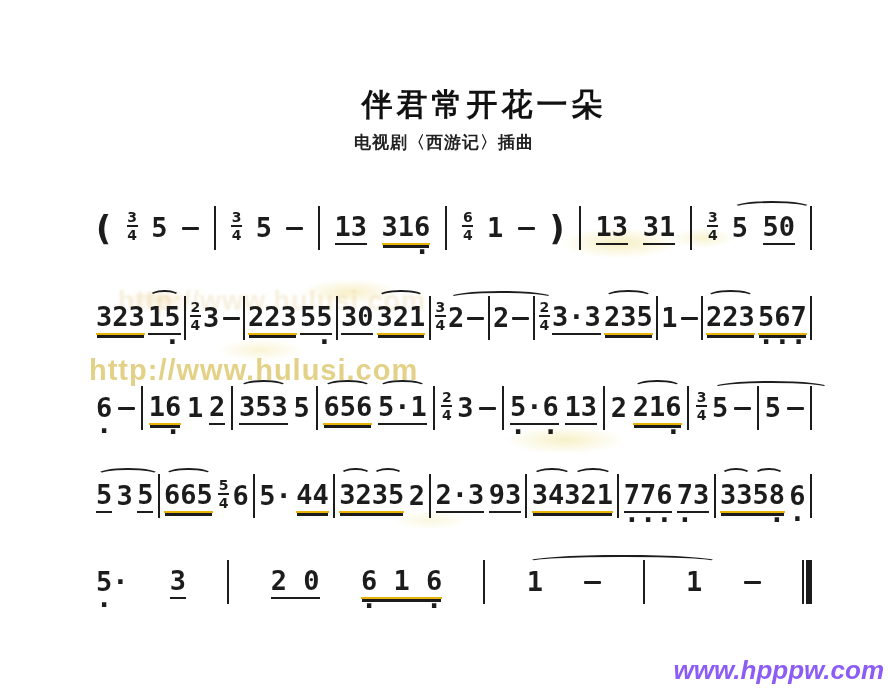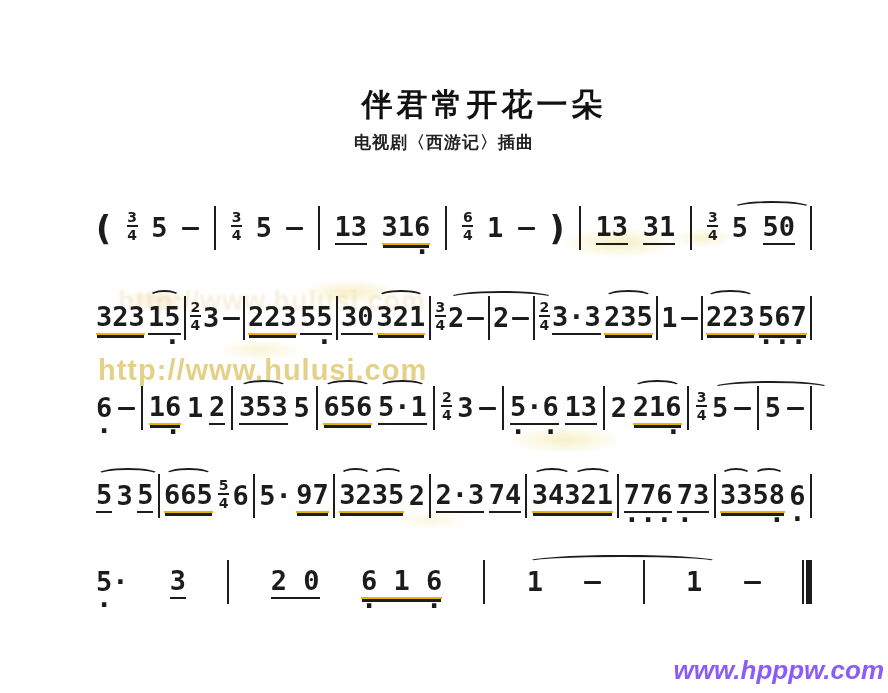--- a/index.html
+++ b/index.html
@@ -23,21 +23,21 @@
   }
   .title{
     position:absolute;top:84px;left:0;width:888px;text-align:center;
     font-size:31px;font-weight:bold;letter-spacing:4px;color:#111;
   }
   .subtitle{
     position:absolute;top:131px;left:0;width:888px;text-align:center;
     font-size:17px;font-weight:600;letter-spacing:1px;color:#222;
   }
   .wm-center{
-    position:absolute;left:98px;top:354px;
+    position:absolute;left:89px;top:354px;
     font:bold 29px "Liberation Sans", sans-serif;letter-spacing:1px;
     color:#dcc66a;opacity:.8;filter:blur(.4px);pointer-events:none;white-space:nowrap;
   }
   .wm-center2{
     position:absolute;left:118px;top:286px;
     font:bold 27px "Liberation Sans", sans-serif;letter-spacing:1px;
     color:#e2c98a;opacity:.28;filter:blur(1px);pointer-events:none;white-space:nowrap;
   }
   .wm-bottom{
     position:absolute;right:4px;top:655px;
@@ -234,27 +234,27 @@
       <span class="bar"></span>
       <span class="note"><span class="txt u2">665</span><span class="tie"></span></span>
       <span class="meter">
         <span>5</span>
         <span class="rule"></span>
         <span>4</span>
       </span>
       <span class="note"><span class="txt">6</span></span>
       <span class="bar"></span>
       <span class="note"><span class="txt">5·</span></span>
-      <span class="note"><span class="txt u2">97</span></span>
+      <span class="note"><span class="txt u2">44</span></span>
       <span class="bar"></span>
       <span class="note"><span class="txt u2">3235</span><span class="tie h1"></span><span class="tie h2"></span></span>
       <span class="note"><span class="txt">2</span></span>
       <span class="bar"></span>
       <span class="note"><span class="txt u1">2·3</span></span>
-      <span class="note"><span class="txt u1">74</span></span>
+      <span class="note"><span class="txt u1">93</span></span>
       <span class="bar"></span>
       <span class="note"><span class="txt u2">34321</span><span class="tie h1"></span><span class="tie h2"></span></span>
       <span class="bar"></span>
       <span class="note"><span class="txt u1">776</span><span class="sub">···</span></span>
       <span class="note"><span class="txt u1">73</span><span class="sub">· </span></span>
       <span class="bar"></span>
       <span class="note"><span class="txt u2">3358</span><span class="tie h1"></span><span class="tie h2"></span><span class="sub">   ·</span></span>
       <span class="note"><span class="txt">6</span><span class="sub">·</span></span>
       <span class="bar"></span>
     </div>

